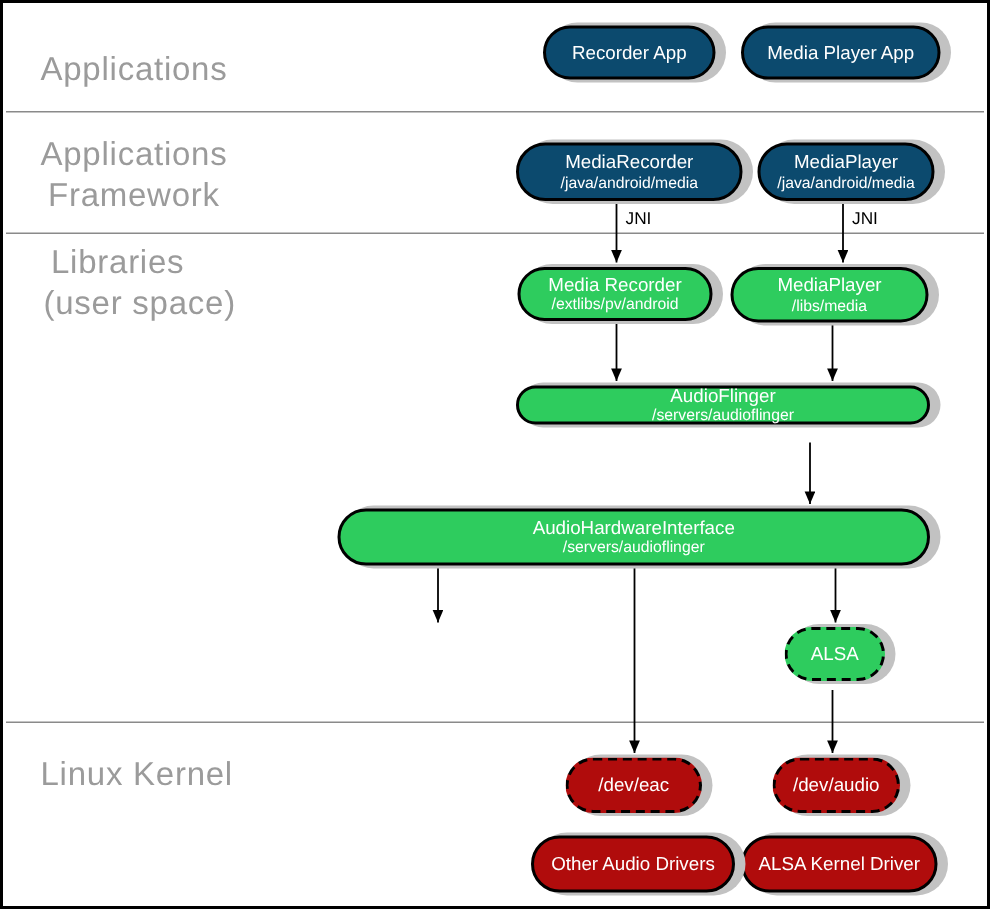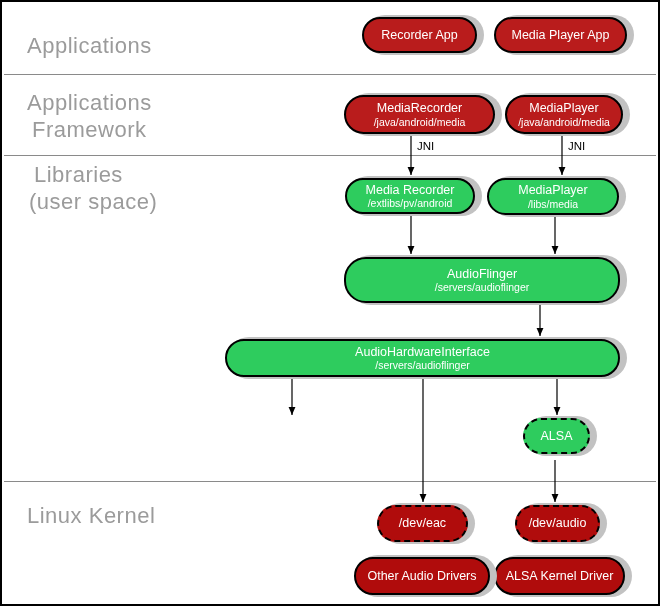--- a/index.html
+++ b/index.html
@@ -3,21 +3,21 @@
 <meta charset="utf-8">
 <style>
   html,body{margin:0;padding:0;background:#fff;font-family:"Liberation Sans",sans-serif;}
   #canvas{position:relative;width:660px;height:606px;background:#fff;border:2px solid #000;box-sizing:border-box;overflow:hidden;}
   .divider{position:absolute;left:2px;right:2px;height:1px;background:#8a8a8a;}
   .band-label{position:absolute;color:#9b9b9b;font-size:22px;line-height:27px;letter-spacing:0.5px;}
   .band-label .l2{display:block;margin-left:5px;}
   .pill{position:absolute;display:flex;flex-direction:column;align-items:center;justify-content:center;
         color:#fff;text-align:center;border:2px solid #000;border-radius:22px;
         box-shadow:5px 0 0 2px #c2c2c2;box-sizing:border-box;padding:1px 4px;}
-  .blue{background:#b91c1c;}
+  .blue{background:#0c4a6e;}
   .green{background:#2ecc5e;}
   .red{background:#b00c0c;}
   .dashed{border-style:dashed;}
   .t1{font-size:12.5px;line-height:1.18;white-space:pre-line;}
   .t2{font-size:10.5px;line-height:1.15;}
   .jni{position:absolute;font-size:11.5px;color:#000;}
   svg.connectors{position:absolute;left:0;top:0;pointer-events:none;}
 </style>
 </head>
 <body>
@@ -82,21 +82,21 @@
   </div>
 
   <div class="pill green" style="left:343px;top:176px;width:130px;height:36px">
     <div class="t1">Media Recorder</div>
     <div class="t2">/extlibs/pv/android</div>
   </div>
   <div class="pill green" style="left:485px;top:176px;width:132px;height:37px">
     <div class="t1">MediaPlayer</div>
     <div class="t2">/libs/media</div>
   </div>
-  <div class="pill green" style="left:342px;top:255px;width:276px;height:46px">
+  <div class="pill green" style="left:342px;top:255px;width:276px;height:26px">
     <div class="t1">AudioFlinger</div>
     <div class="t2">/servers/audioflinger</div>
   </div>
   <div class="pill green" style="left:223px;top:337px;width:395px;height:38px">
     <div class="t1">AudioHardwareInterface</div>
     <div class="t2">/servers/audioflinger</div>
   </div>
   <div class="pill green dashed" style="left:521px;top:416px;width:67px;height:36px">
     <div class="t1">ALSA</div>
   </div>

